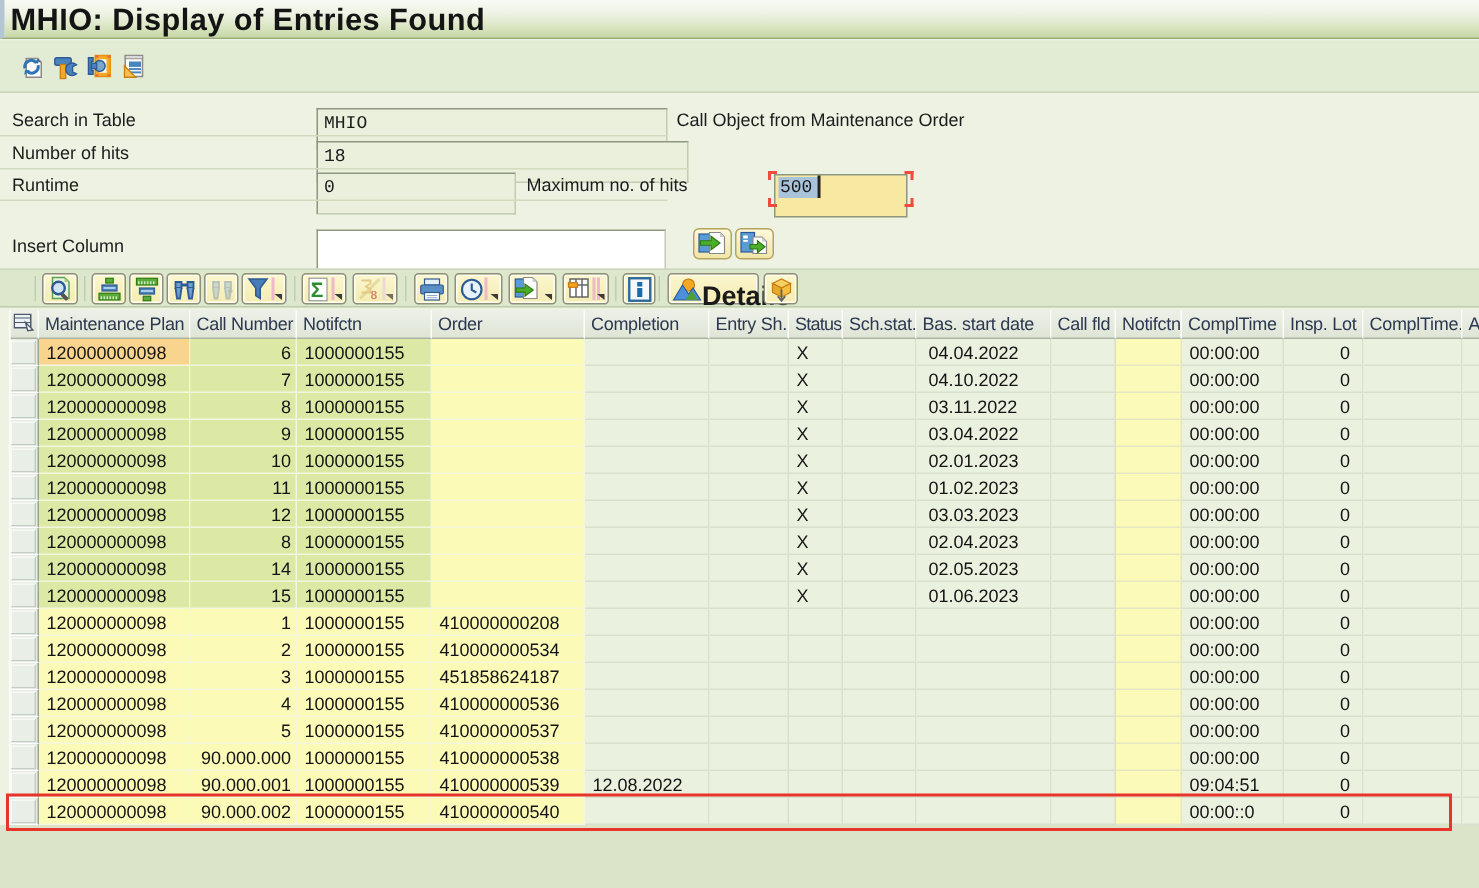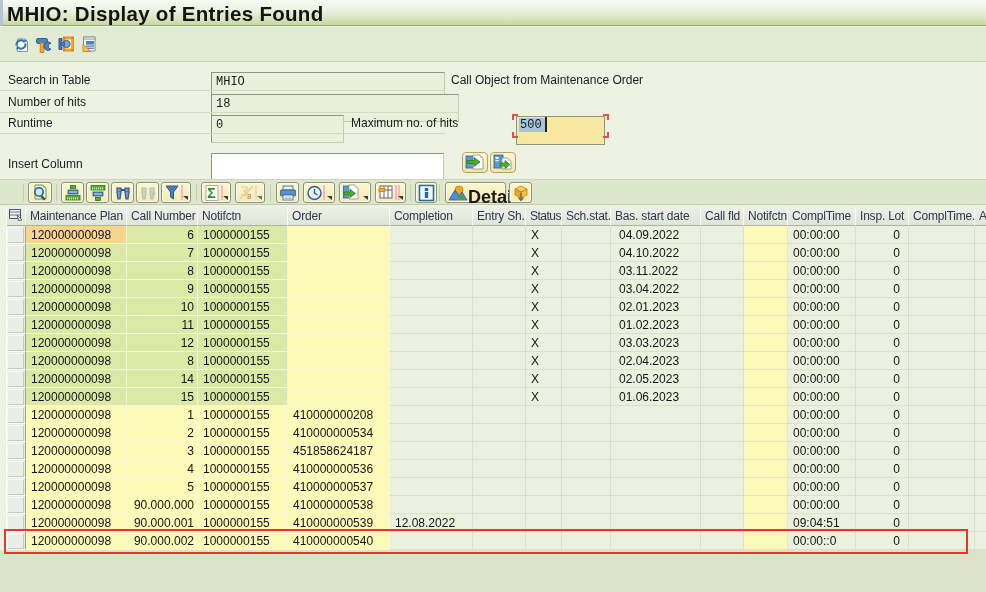--- a/index.html
+++ b/index.html
@@ -309,21 +309,21 @@
             <div class="selbtn"></div>
           </td>
           <td class="o tl">120000000098</td>
           <td class="g tr">6</td>
           <td class="g tl">1000000155</td>
           <td class="y tl"></td>
           <td class="p tl"></td>
           <td class="p"></td>
           <td class="p tl">X</td>
           <td class="p"></td>
-          <td class="p tl bdt">04.09.2022</td>
+          <td class="p tl bdt">04.04.2022</td>
           <td class="p"></td>
           <td class="n"></td>
           <td class="p tl">00:00:00</td>
           <td class="p tr il">0</td>
           <td class="p"></td>
           <td class="p"></td>
         </tr>
 <tr>
           <td class="csel">
             <div class="selbtn"></div>

